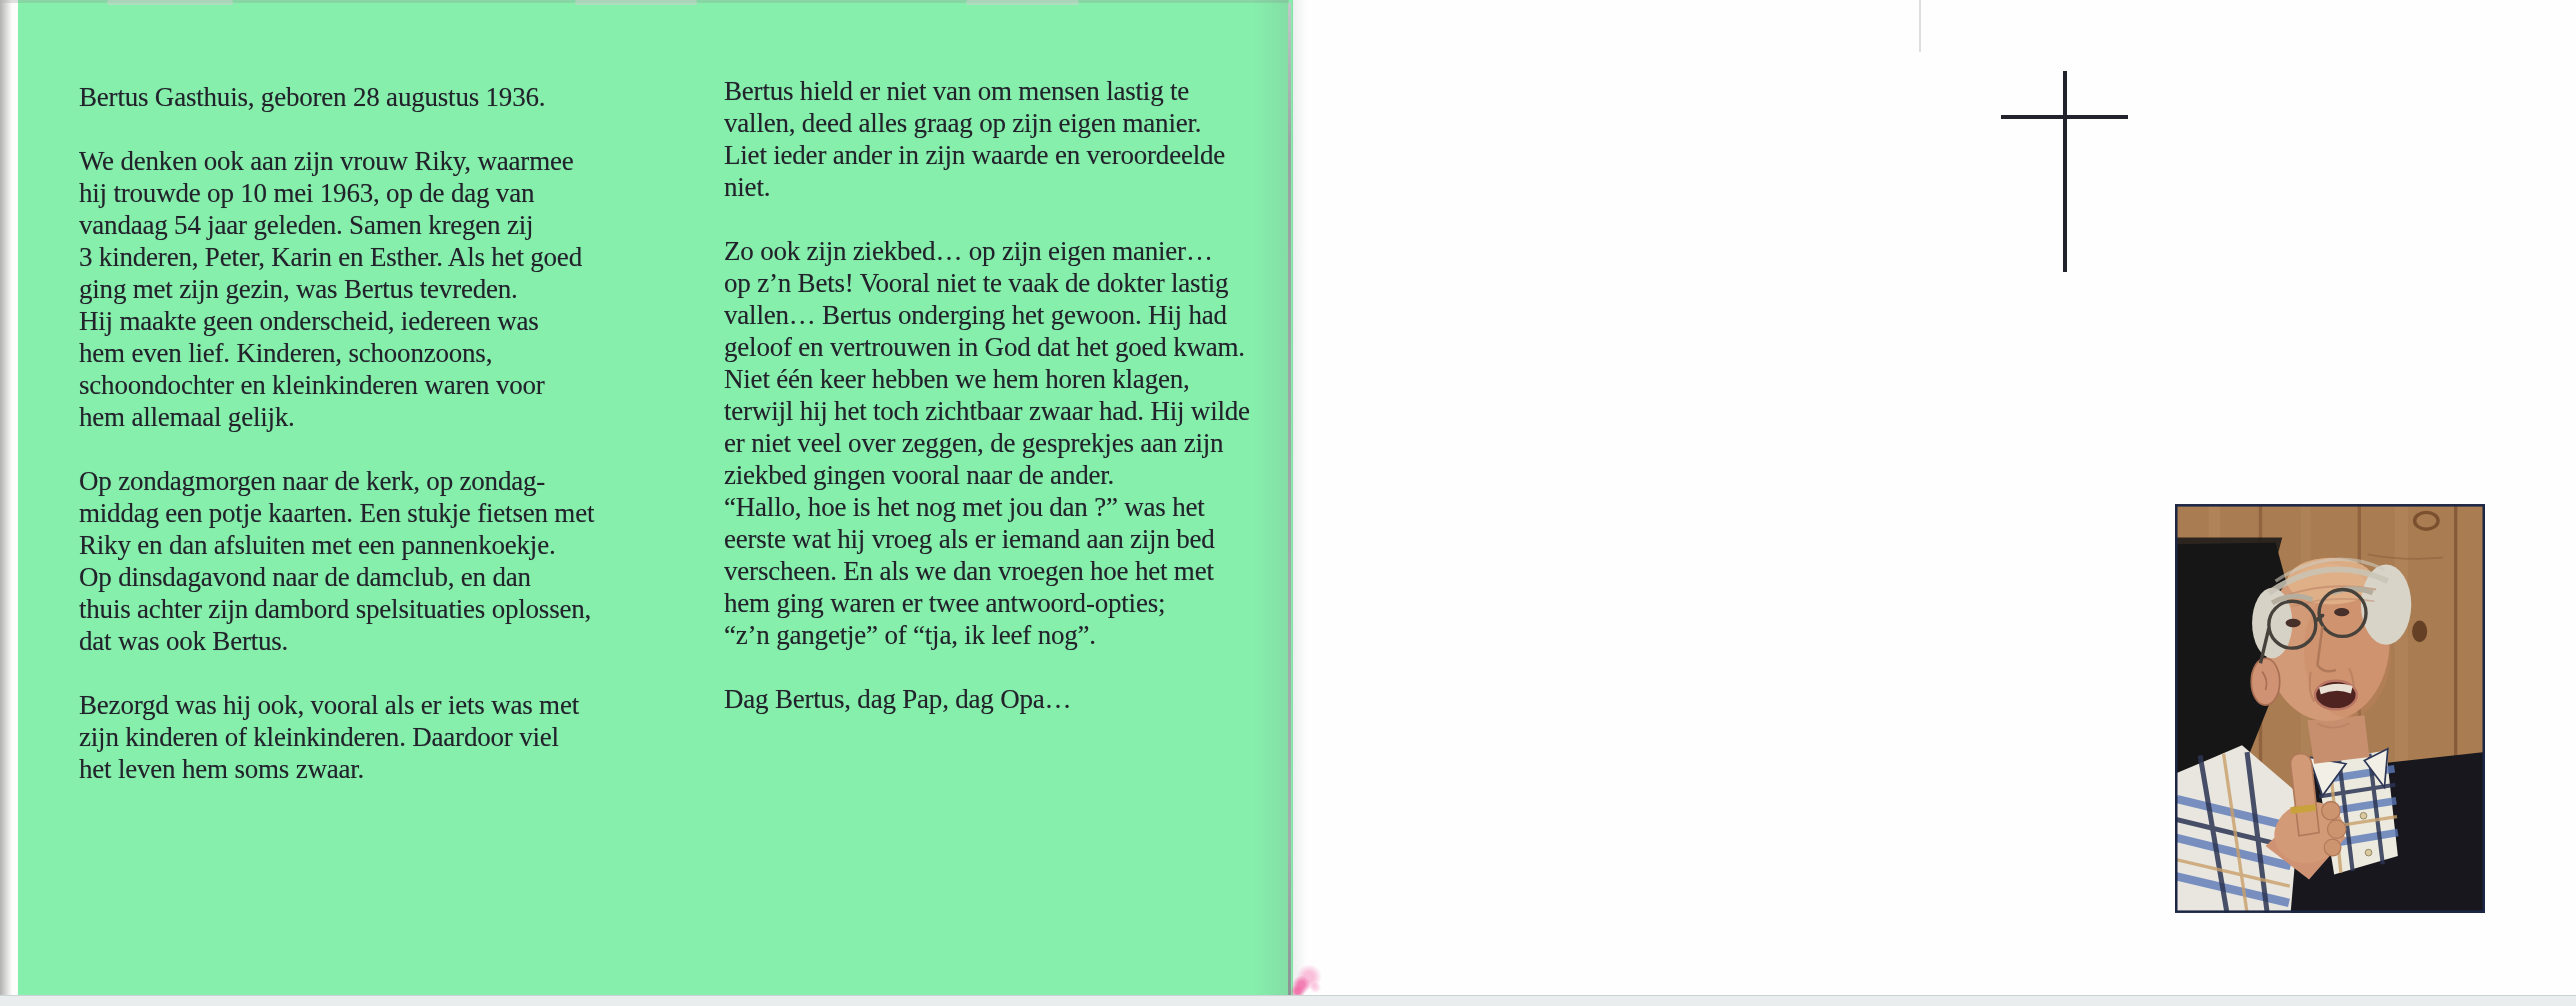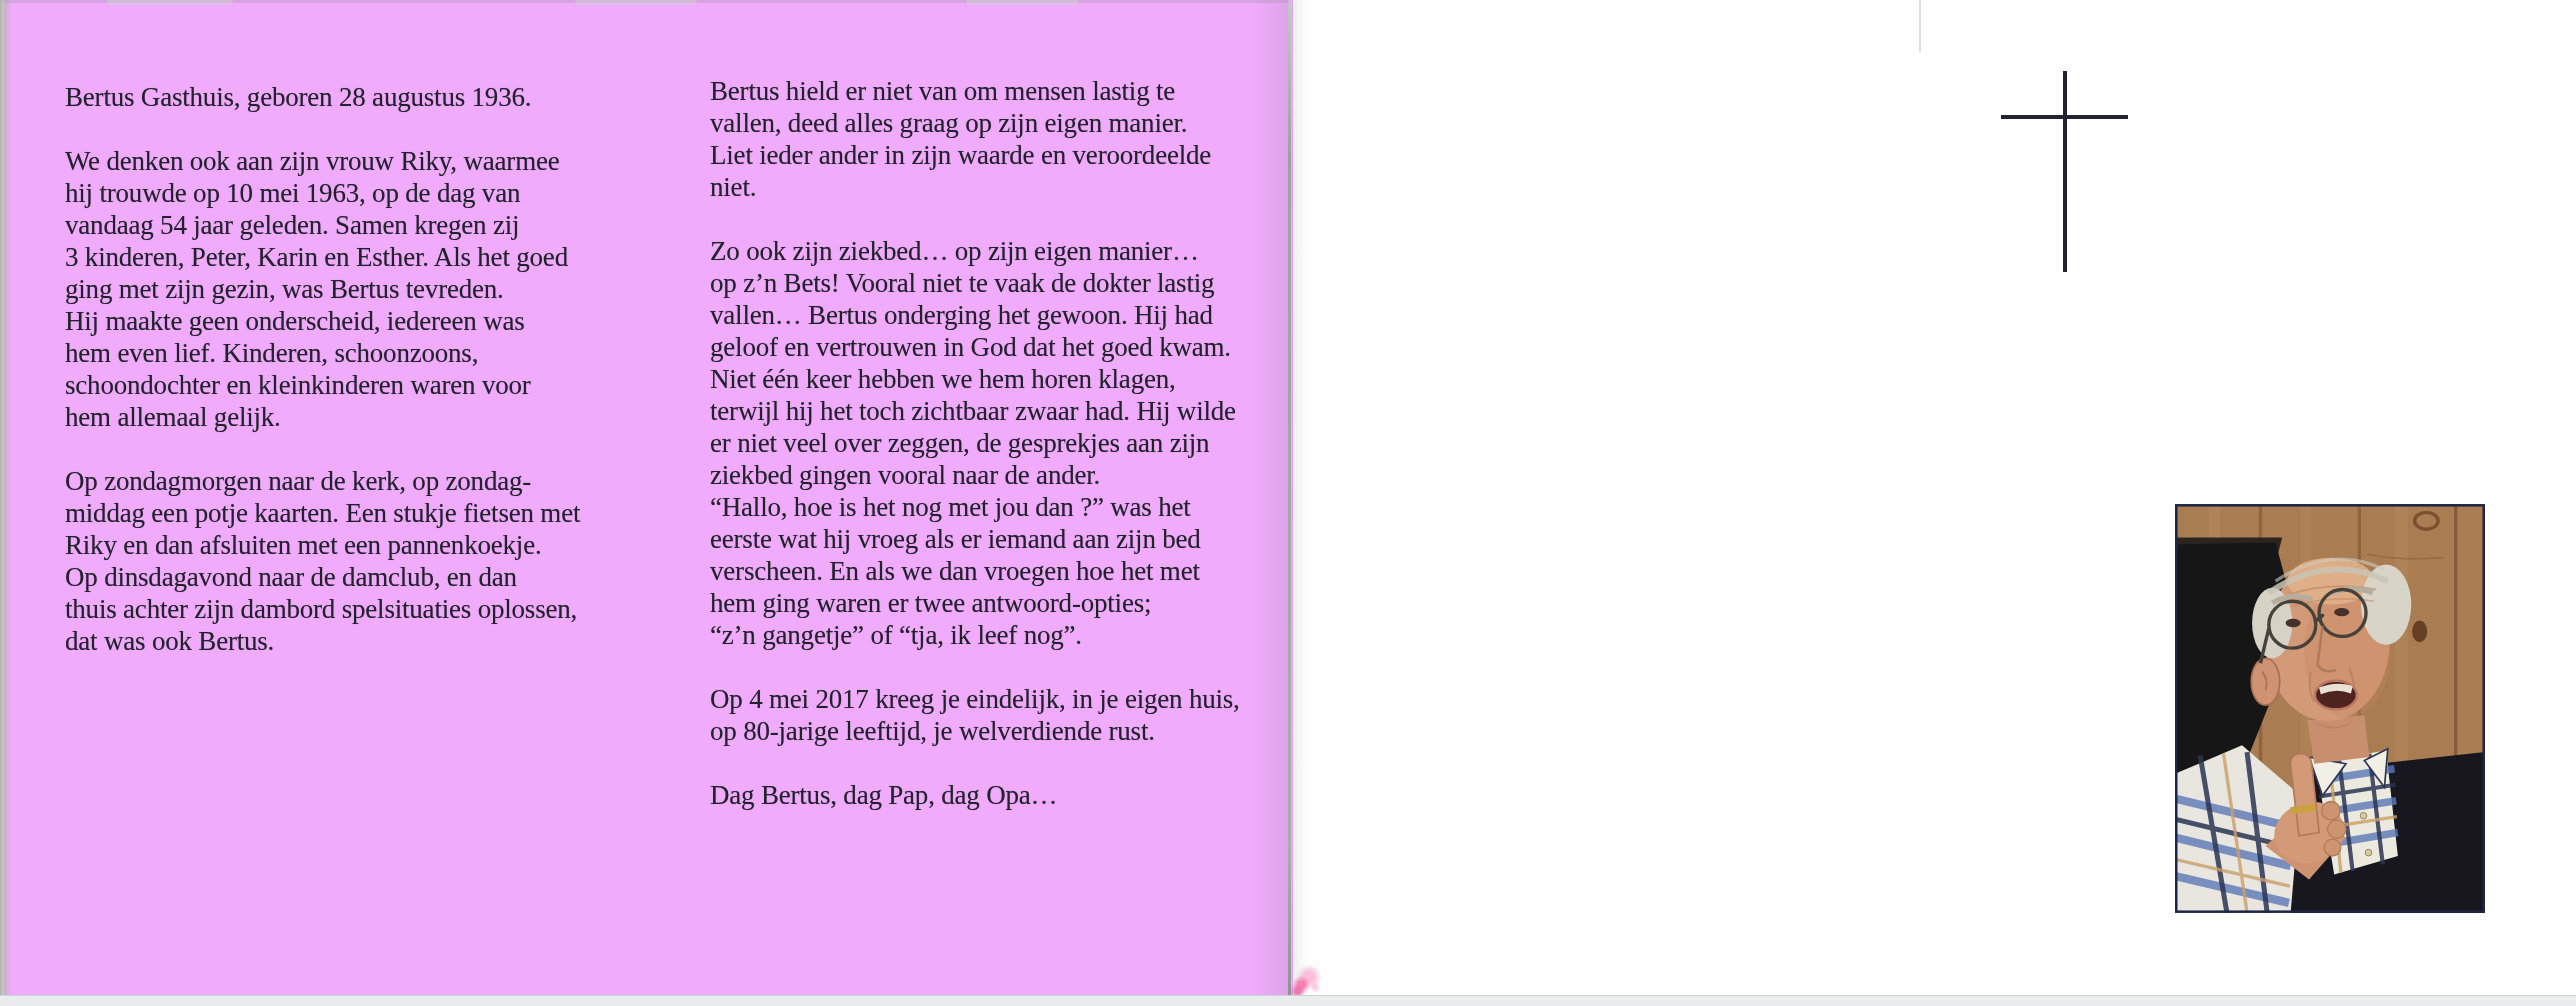--- a/index.html
+++ b/index.html
@@ -2,21 +2,21 @@
 <html style="font-size:13.4px"><head>
 <meta charset="utf-8">
 <style>
   html,body{margin:0;padding:0;}
   body{
     width:2576px;height:1007px;position:relative;overflow:hidden;
     background:#fdfdfc;
     font-family:"Liberation Serif","DejaVu Serif",serif;
   }
   .scan{position:absolute;inset:0;}
-  .page-left{position:absolute;left:4px;top:0;width:1289px;height:995px;background:#f0abfc;font-family:Liberation Serif, serif;}
+  .page-left{position:absolute;left:18px;top:0;width:1289px;height:995px;background:#86efac;font-family:Liberation Serif, serif;}
   .page-right{position:absolute;left:1293px;top:0;width:1283px;height:995px;background:#fefefe;}
   .left-edge{position:absolute;left:0;top:0;width:11.7px;height:1007px;
     background:linear-gradient(to right,#b2b2b0,rgba(255,255,255,0));}
   .top-edge{position:absolute;left:0;top:0;width:1289px;height:2.5px;background:rgba(140,140,140,.25);}
   .top-smudge{position:absolute;top:0;height:5px;background:#d2d2d0;opacity:.5;border-radius:2.5px;}
   .smg1{left:107px;width:126px;}
   .smg2{left:575px;width:122px;}
   .smg3{left:966px;width:113px;}
   .fold-shade-left{position:absolute;left:1253px;top:0;width:35px;height:995px;
     background:linear-gradient(to right,rgba(120,130,130,0),rgba(120,130,130,0.16));}
@@ -50,25 +50,25 @@
 </head>
 <body>
 
 <div class="scan">
 
   <div class="page-left">
     <div class="text-col" id="col1">
         <p>Bertus Gasthuis, geboren 28 augustus 1936.</p>
         <p>We denken ook aan zijn vrouw Riky, waarmee<br>hij trouwde op 10 mei 1963, op de dag van<br>vandaag 54 jaar geleden. Samen kregen zij<br>3 kinderen, Peter, Karin en Esther. Als het goed<br>ging met zijn gezin, was Bertus tevreden.<br>Hij maakte geen onderscheid, iedereen was<br>hem even lief. Kinderen, schoonzoons,<br>schoondochter en kleinkinderen waren voor<br>hem allemaal gelijk.</p>
         <p>Op zondagmorgen naar de kerk, op zondag-<br>middag een potje kaarten. Een stukje fietsen met<br>Riky en dan afsluiten met een pannenkoekje.<br>Op dinsdagavond naar de damclub, en dan<br>thuis achter zijn dambord spelsituaties oplossen,<br>dat was ook Bertus.</p>
+        <p>Bezorgd was hij ook, vooral als er iets was met<br>zijn kinderen of kleinkinderen. Daardoor viel<br>het leven hem soms zwaar.</p>
       </div>
     <div class="text-col" id="col2">
         <p>Bertus hield er niet van om mensen lastig te<br>vallen, deed alles graag op zijn eigen manier.<br>Liet ieder ander in zijn waarde en veroordeelde<br>niet.</p>
         <p>Zo ook zijn ziekbed… op zijn eigen manier…<br>op z’n Bets! Vooral niet te vaak de dokter lastig<br>vallen… Bertus onderging het gewoon. Hij had<br>geloof en vertrouwen in God dat het goed kwam.<br>Niet één keer hebben we hem horen klagen,<br>terwijl hij het toch zichtbaar zwaar had. Hij wilde<br>er niet veel over zeggen, de gesprekjes aan zijn<br>ziekbed gingen vooral naar de ander.<br>“Hallo, hoe is het nog met jou dan ?” was het<br>eerste wat hij vroeg als er iemand aan zijn bed<br>verscheen. En als we dan vroegen hoe het met<br>hem ging waren er twee antwoord-opties;<br>“z’n gangetje” of “tja, ik leef nog”.</p>
-        <p>Op 4 mei 2017 kreeg je eindelijk, in je eigen huis,<br>op 80-jarige leeftijd, je welverdiende rust.</p>
         <p>Dag Bertus, dag Pap, dag Opa…</p>
       </div>
   </div>
 
   <div class="page-right">
   </div>
 
   <div class="top-edge"></div>
   <div class="top-smudge smg1"></div>
   <div class="top-smudge smg2"></div>

